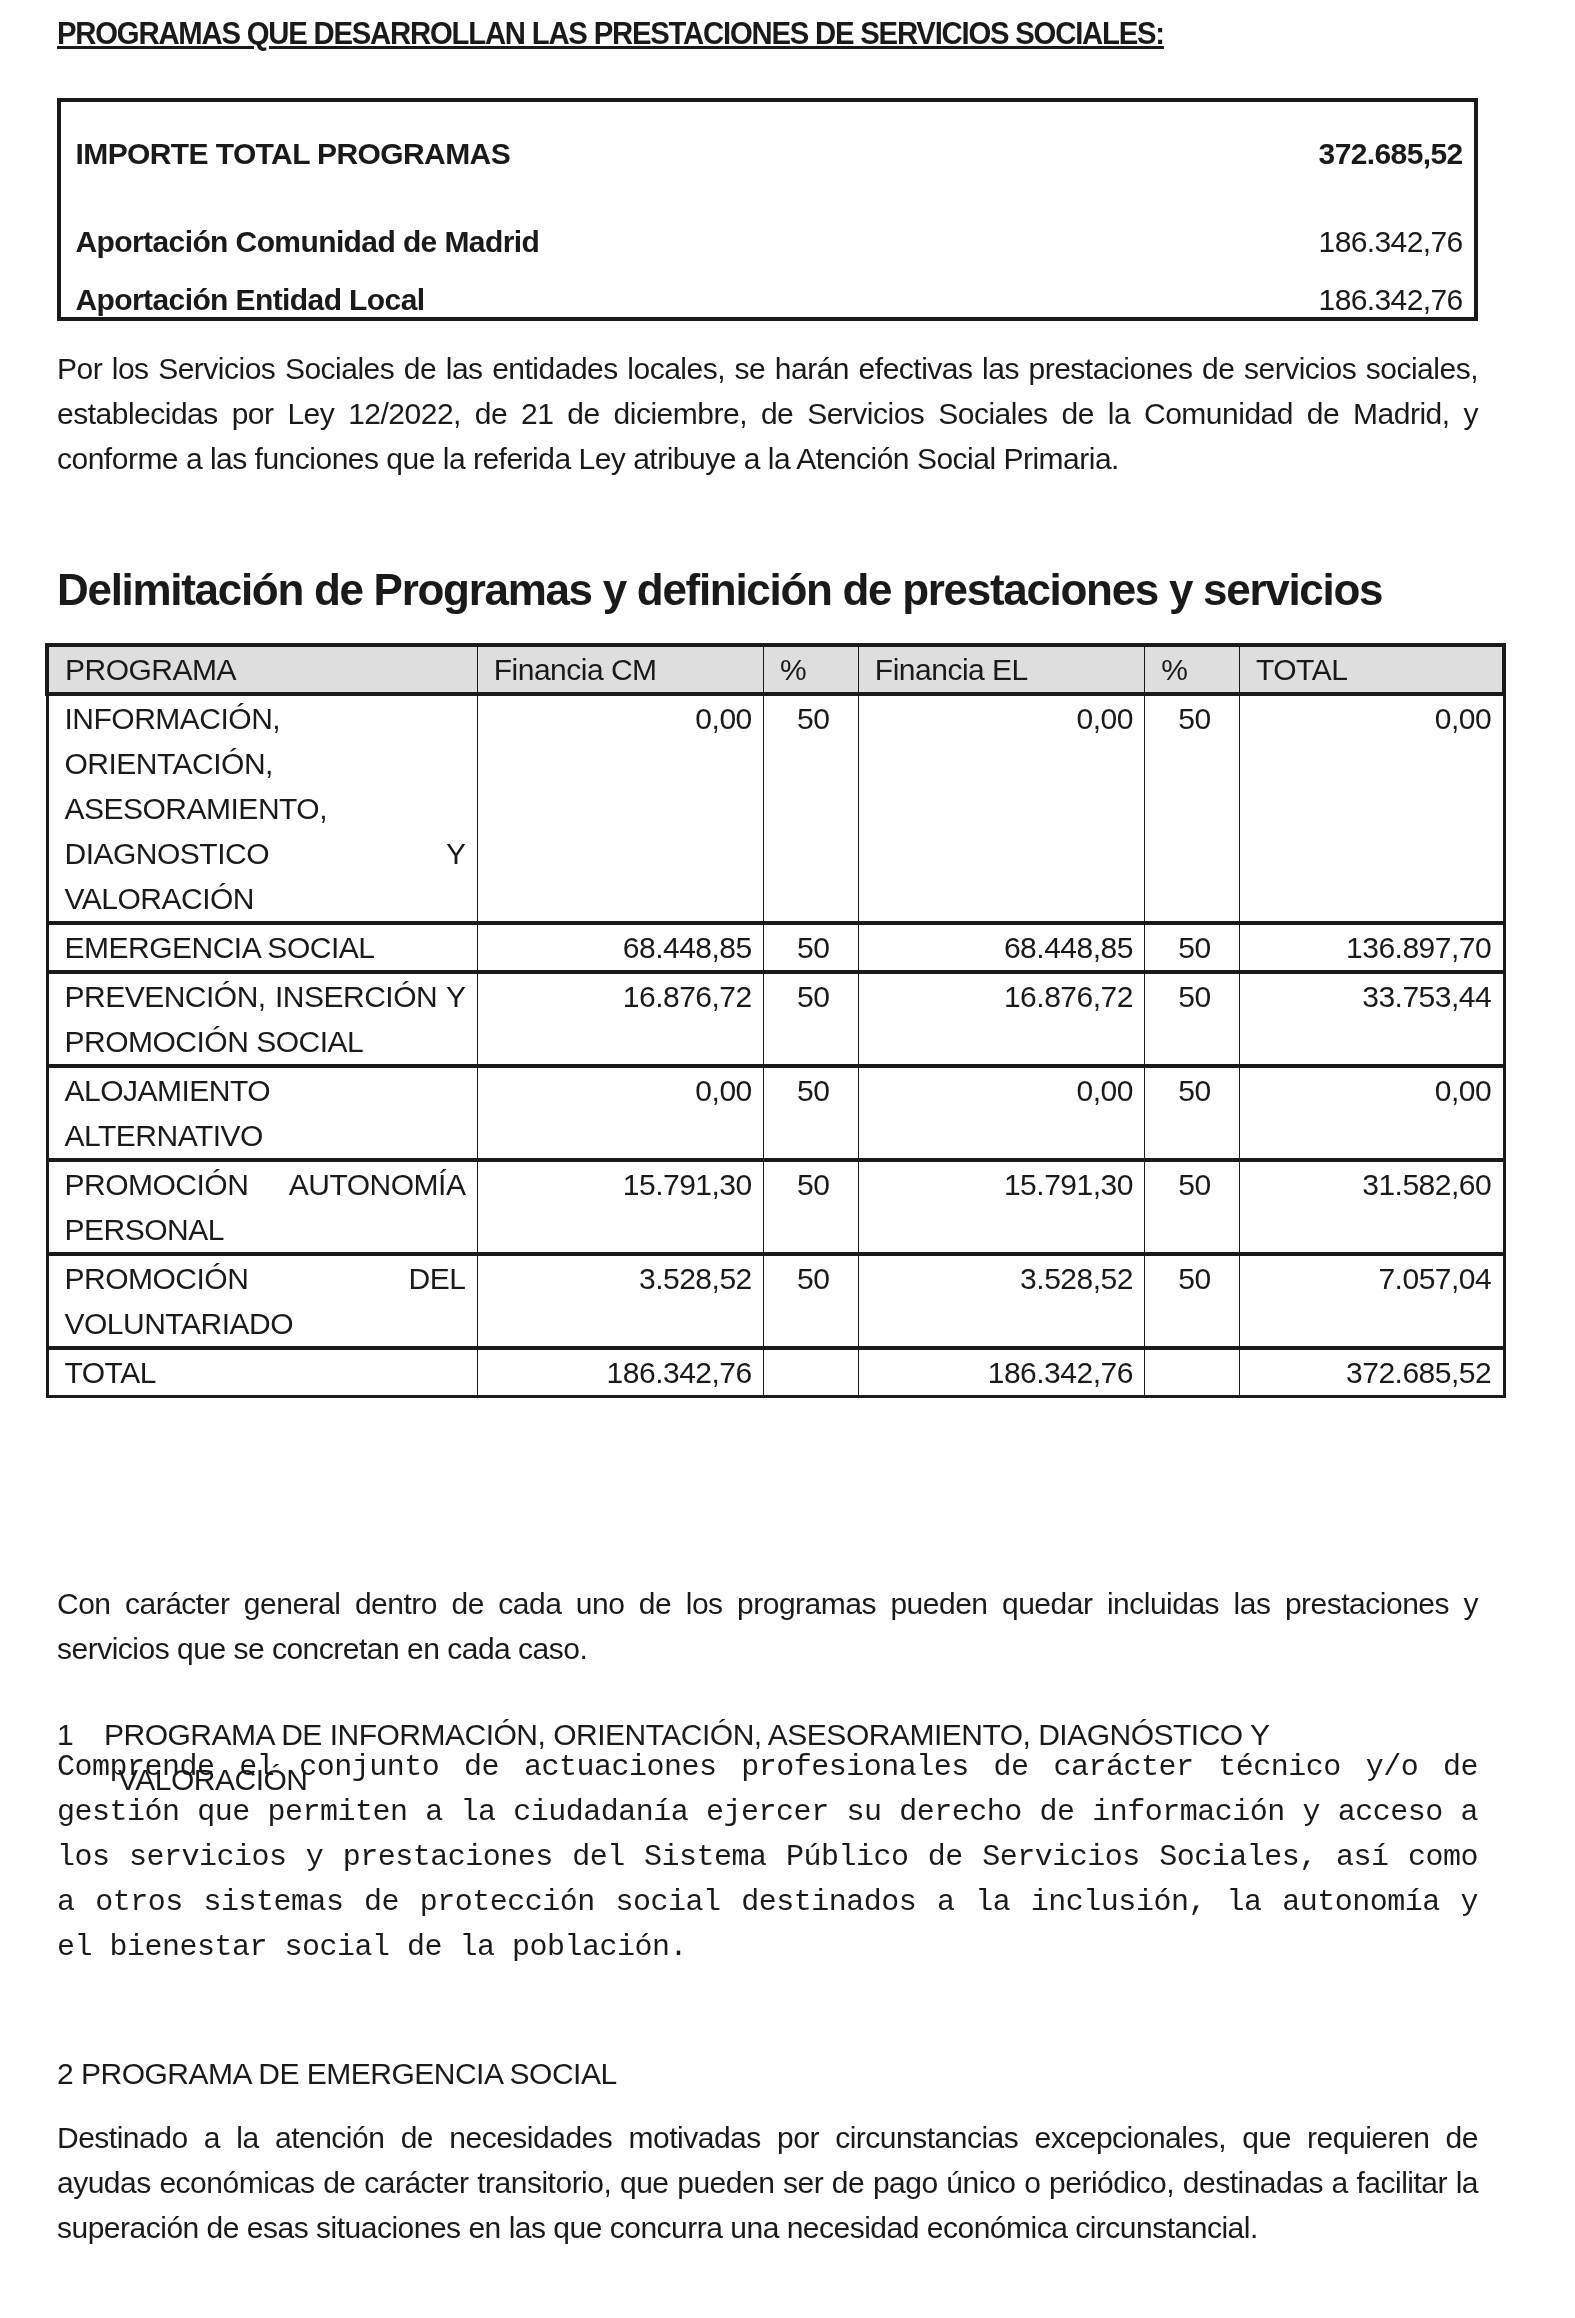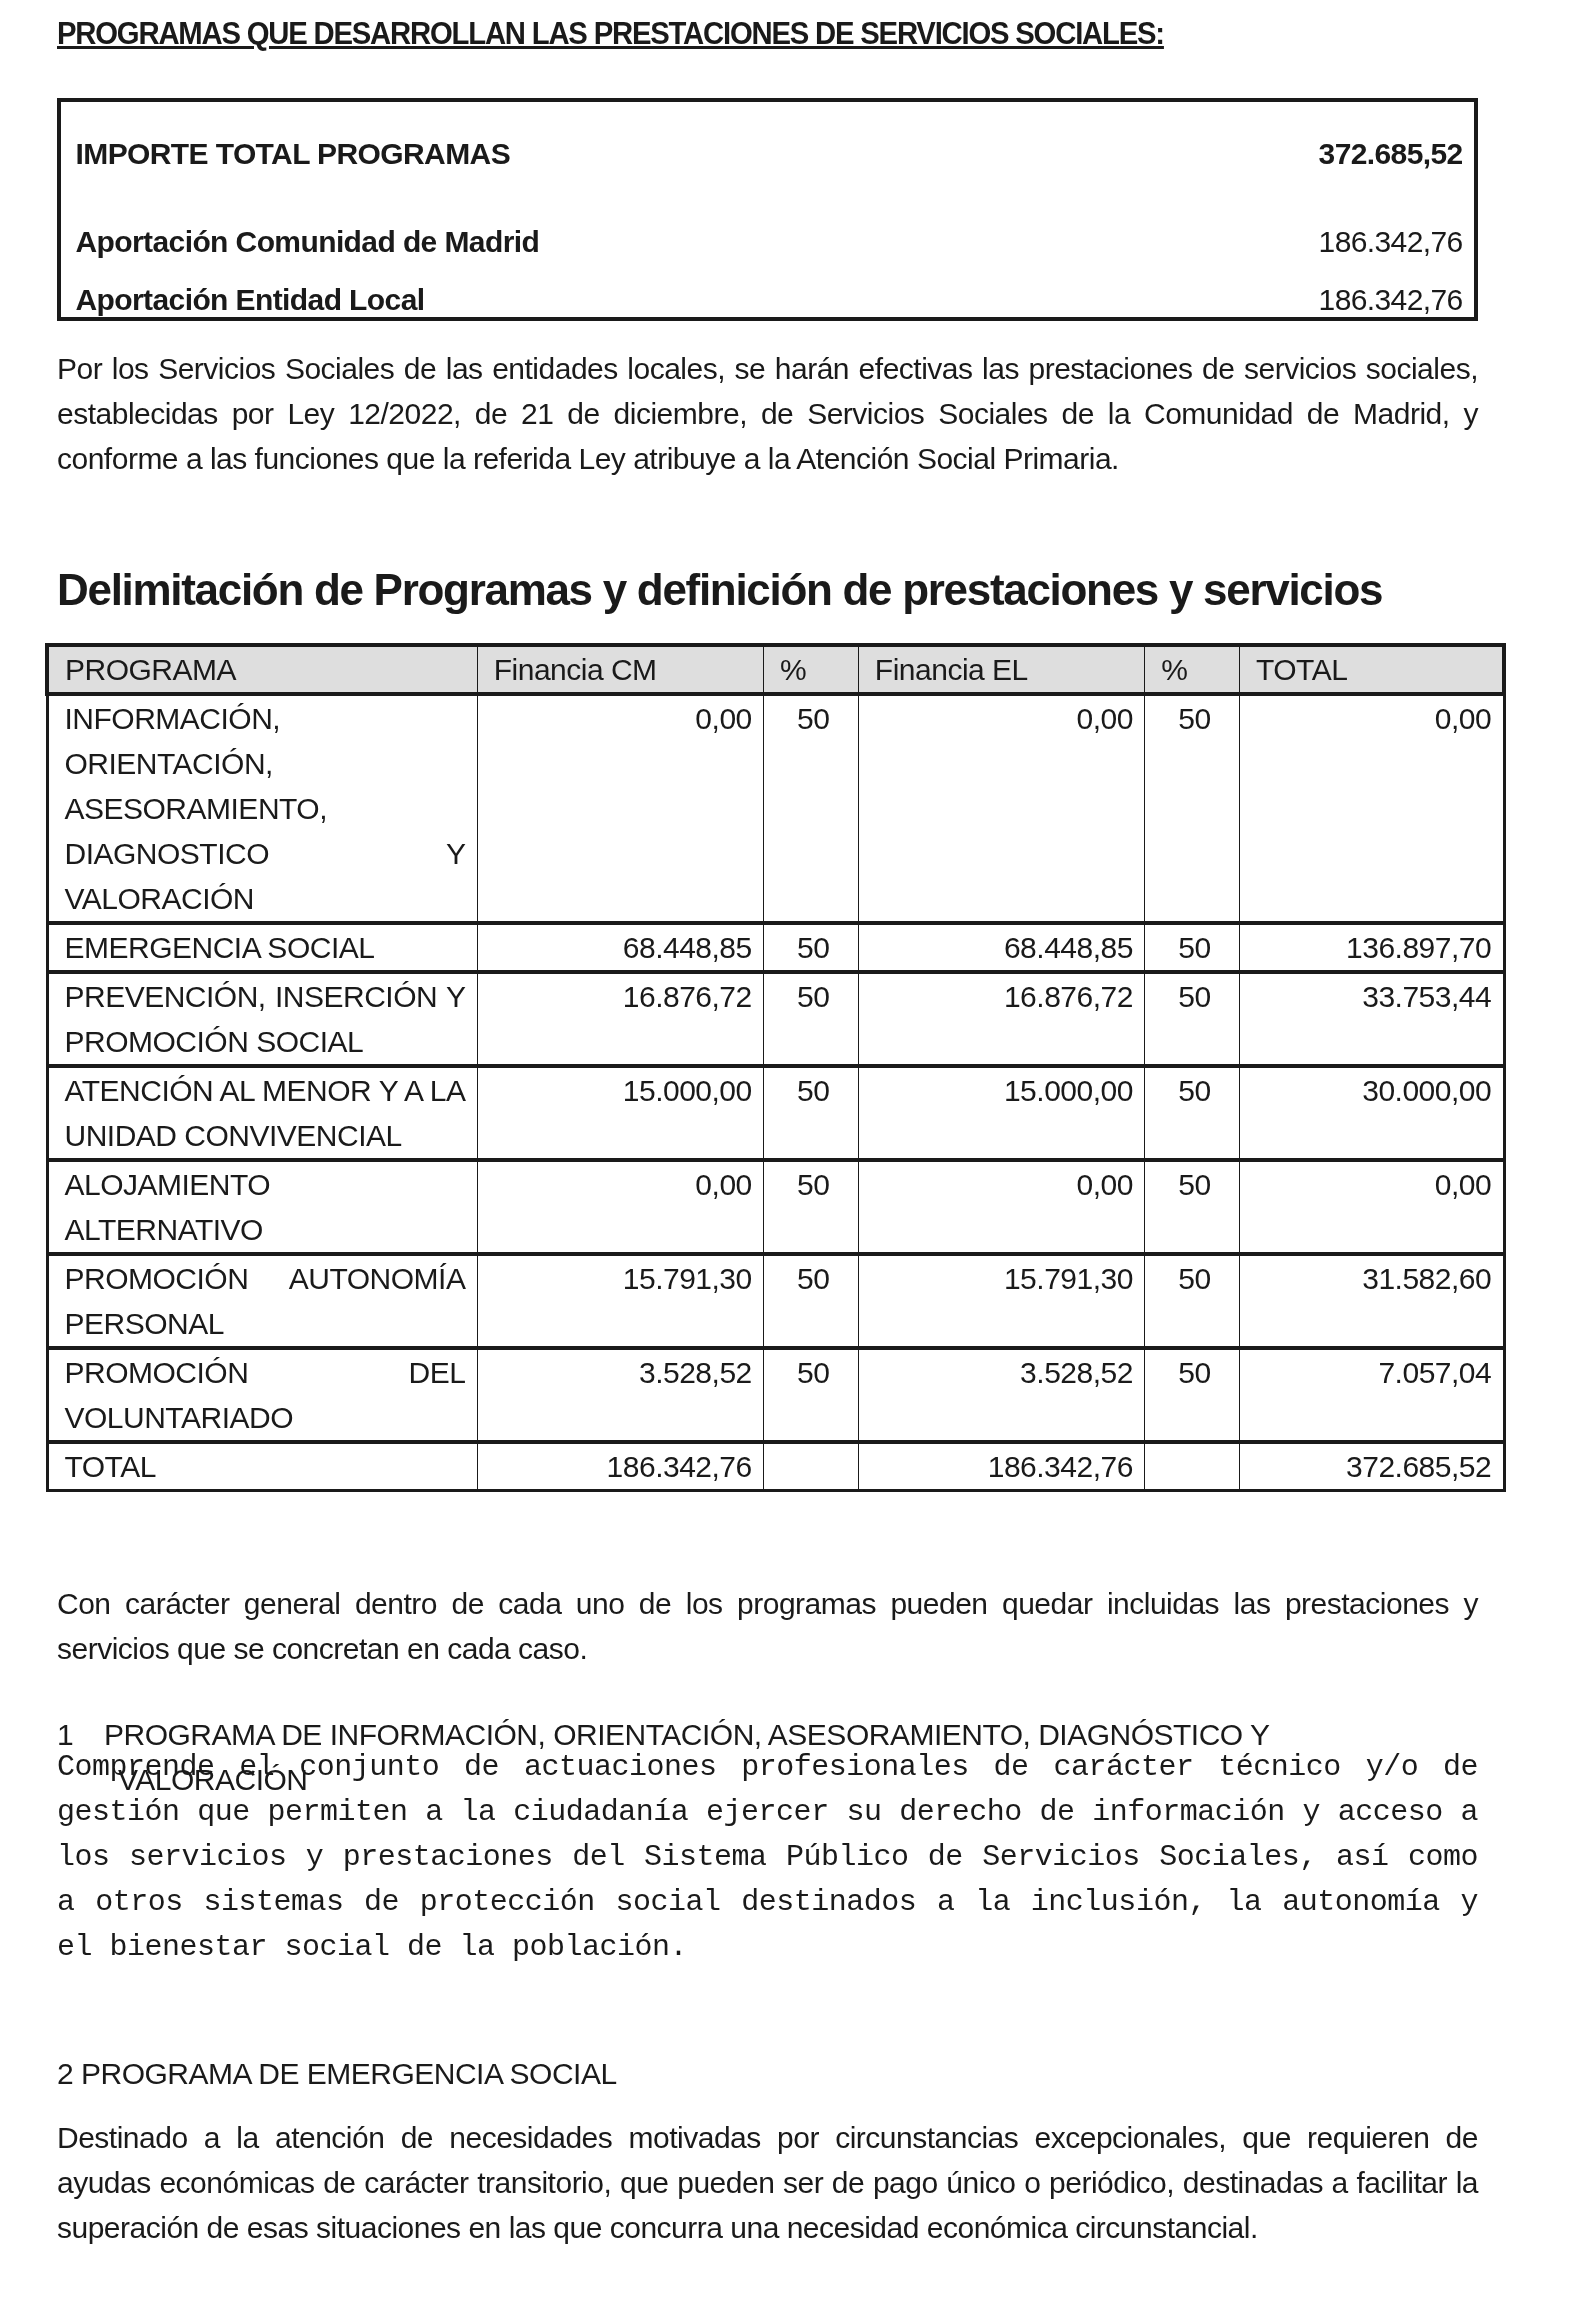--- a/index.html
+++ b/index.html
@@ -129,28 +129,20 @@
         </tr>
         <tr>
           <td class="prog">PREVENCIÓN, INSERCIÓN Y PROMOCIÓN SOCIAL</td>
           <td class="num">16.876,72</td>
           <td class="pct">50</td>
           <td class="num">16.876,72</td>
           <td class="pct">50</td>
           <td class="num">33.753,44</td>
         </tr>
         <tr>
-          <td class="prog">ATENCIÓN AL MENOR Y A LA UNIDAD CONVIVENCIAL</td>
-          <td class="num">15.000,00</td>
-          <td class="pct">50</td>
-          <td class="num">15.000,00</td>
-          <td class="pct">50</td>
-          <td class="num">30.000,00</td>
-        </tr>
-        <tr>
           <td class="prog">ALOJAMIENTO ALTERNATIVO</td>
           <td class="num">0,00</td>
           <td class="pct">50</td>
           <td class="num">0,00</td>
           <td class="pct">50</td>
           <td class="num">0,00</td>
         </tr>
         <tr>
           <td class="prog">PROMOCIÓN AUTONOMÍA PERSONAL</td>
           <td class="num">15.791,30</td>

